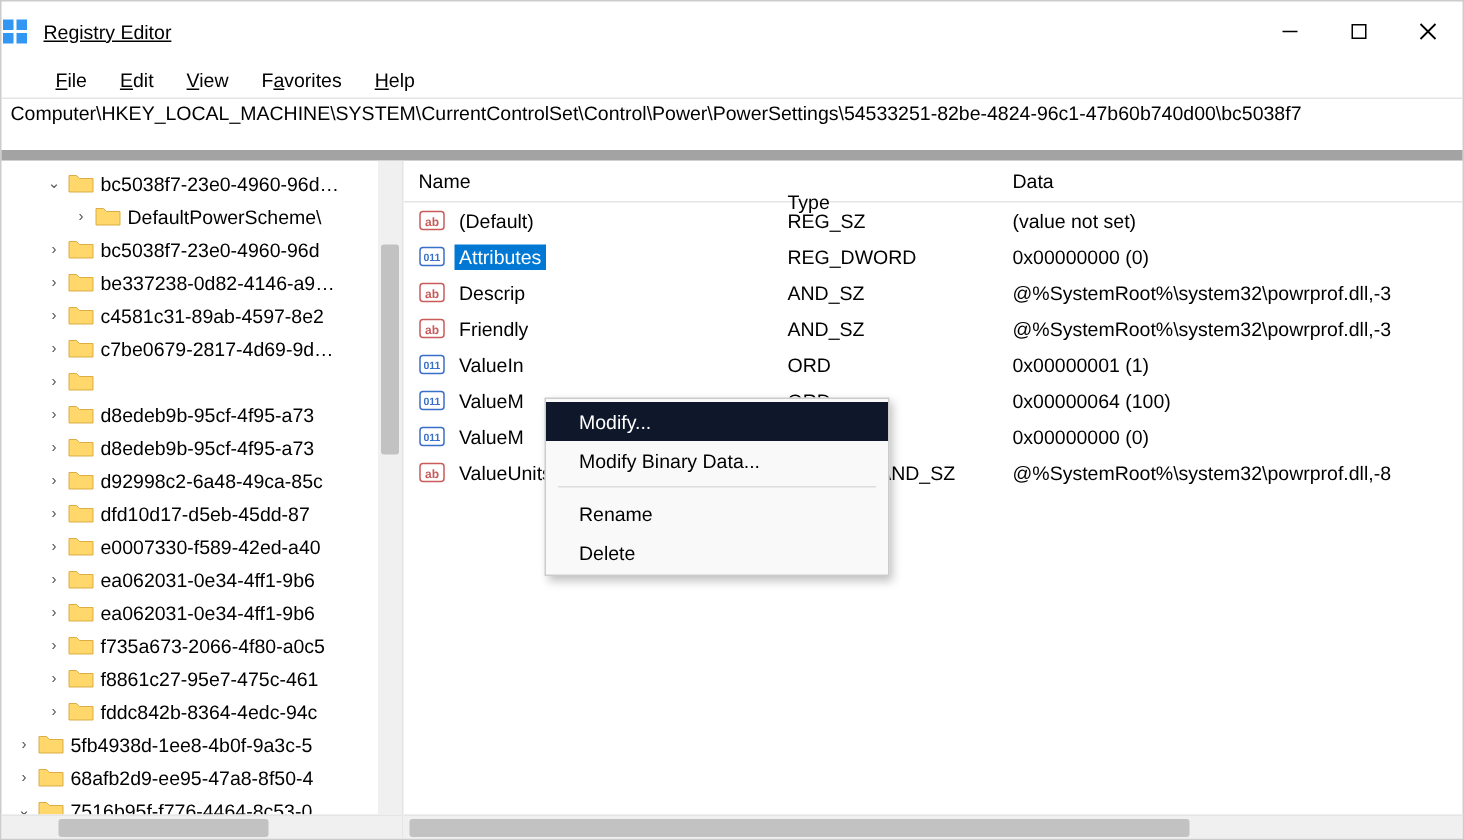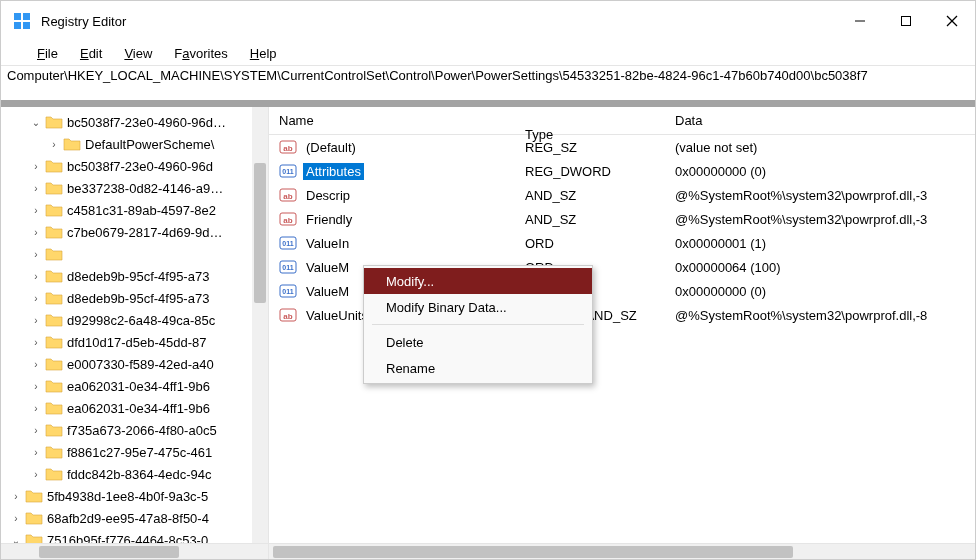--- a/index.html
+++ b/index.html
@@ -1,18 +1,18 @@
 <!DOCTYPE html>
 <html><head>
 <meta charset="utf-8">
 <style>
   * { box-sizing: border-box; margin: 0; padding: 0; }
   html, body { width: 976px; height: 560px; font-family: "Segoe UI", Arial, sans-serif; font-size: 13px; overflow: hidden; background: #fff; }
   .window { width: 100%; height: 100%; display: flex; flex-direction: column; border: 1px solid #ccc; }
-  .titlebar { height: 40px; display: flex; align-items: center; padding: 0 0 0 12px; }
+  .titlebar { height: 40px; display: flex; align-items: center; padding: 0 0 0 0; text-decoration: underline; }
   .app-icon { width: 18px; height: 18px; margin-right: 10px; display: inline-flex; align-items: center; justify-content: center; }
   .title { flex: 1; font-size: 13px; }
   .win-controls { display: flex; }
   .win-btn { width: 46px; height: 40px; display: flex; align-items: center; justify-content: center; font-size: 14px; }
   .menubar { height: 24px; display: flex; align-items: center; padding: 0 6px; gap: 6px; margin-left: 22px; }
   .menu-item { padding: 2px 8px; cursor: default; }
   .menu-item .ul { text-decoration: underline; }
   .addressbar { height: 42px; padding: 2px 6px; border-top: 1px solid #e5e5e5; border-bottom: 7px solid #a3a3a3; font-size: 13px; white-space: nowrap; overflow: hidden; }
   .content { flex: 1; display: flex; overflow: hidden; position: relative; }
   .tree-pane { width: 268px; border-right: 1px solid #e5e5e5; overflow: hidden; display: flex; flex-direction: column; }
@@ -30,21 +30,21 @@
   .list-body { position: relative; flex:1; overflow:hidden; }
   .list-row { height: 24px; display: flex; align-items: center; padding-left: 10px; white-space: nowrap; }
   .cell-name { width: 246px; display: flex; align-items: flex-end; gap: 6px; }
   .cell-type { width: 150px; }
   .cell-data { flex: 1; overflow: hidden; text-overflow: clip; }
   .val-icon { width: 18px; height: 18px; display:inline-flex; align-items:center; justify-content:center; }
   .val-label { padding: 1px 3px; }
   .list-row.selected .val-label { background: #0078d4; color: #fff; }
   .context-menu { position: absolute; left: 362px; top: 158px; width: 230px; background: #f9f9f9; border: 1px solid #ccc; box-shadow: 2px 3px 6px rgba(0,0,0,0.25); padding: 2px 0; z-index: 10; }
   .ctx-item { height: 26px; display:flex; align-items:center; padding: 0 22px; font-size: 13px; }
-  .ctx-item.highlight { background: #7f1d1d; color: #fff; }
+  .ctx-item.highlight { background: #0f172a; color: #fff; }
   .ctx-sep { height: 1px; background: #ddd; margin: 4px 8px; }
   .h-scrollbar { height: 16px; background: #f0f0f0; display:flex; align-items:center; }
   .h-scrollbar .track { flex:1; height: 16px; position:relative; }
   .h-scrollbar .thumb { position:absolute; top:2px; height:12px; background:#c2c2c2; border-radius:2px; }
   .tree-pane .h-scrollbar { border-top:1px solid #e5e5e5; }
   .tree-pane .thumb { left: 38px; width: 140px; }
   .list-pane .h-scrollbar { border-top:1px solid #e5e5e5; }
   .list-pane .thumb { left: 4px; width: 520px; }
   .v-scrollbar { position:absolute; right:0; top:0; bottom:16px; width:16px; background:#f0f0f0; }
   .v-scrollbar .vthumb { position:absolute; left:2px; width:12px; background:#c2c2c2; border-radius:2px; }
@@ -406,18 +406,18 @@
           <div class="track">
             <div class="thumb"></div>
           </div>
         </div>
     </div>
 
     <div class="context-menu">
       <div class="ctx-item highlight">Modify...</div>
       <div class="ctx-item">Modify Binary Data...</div>
       <div class="ctx-sep"></div>
+      <div class="ctx-item">Rename</div>
       <div class="ctx-item">Delete</div>
-      <div class="ctx-item">Rename</div>
     </div>
 
   </div>
 </div>
 
 </body></html>

